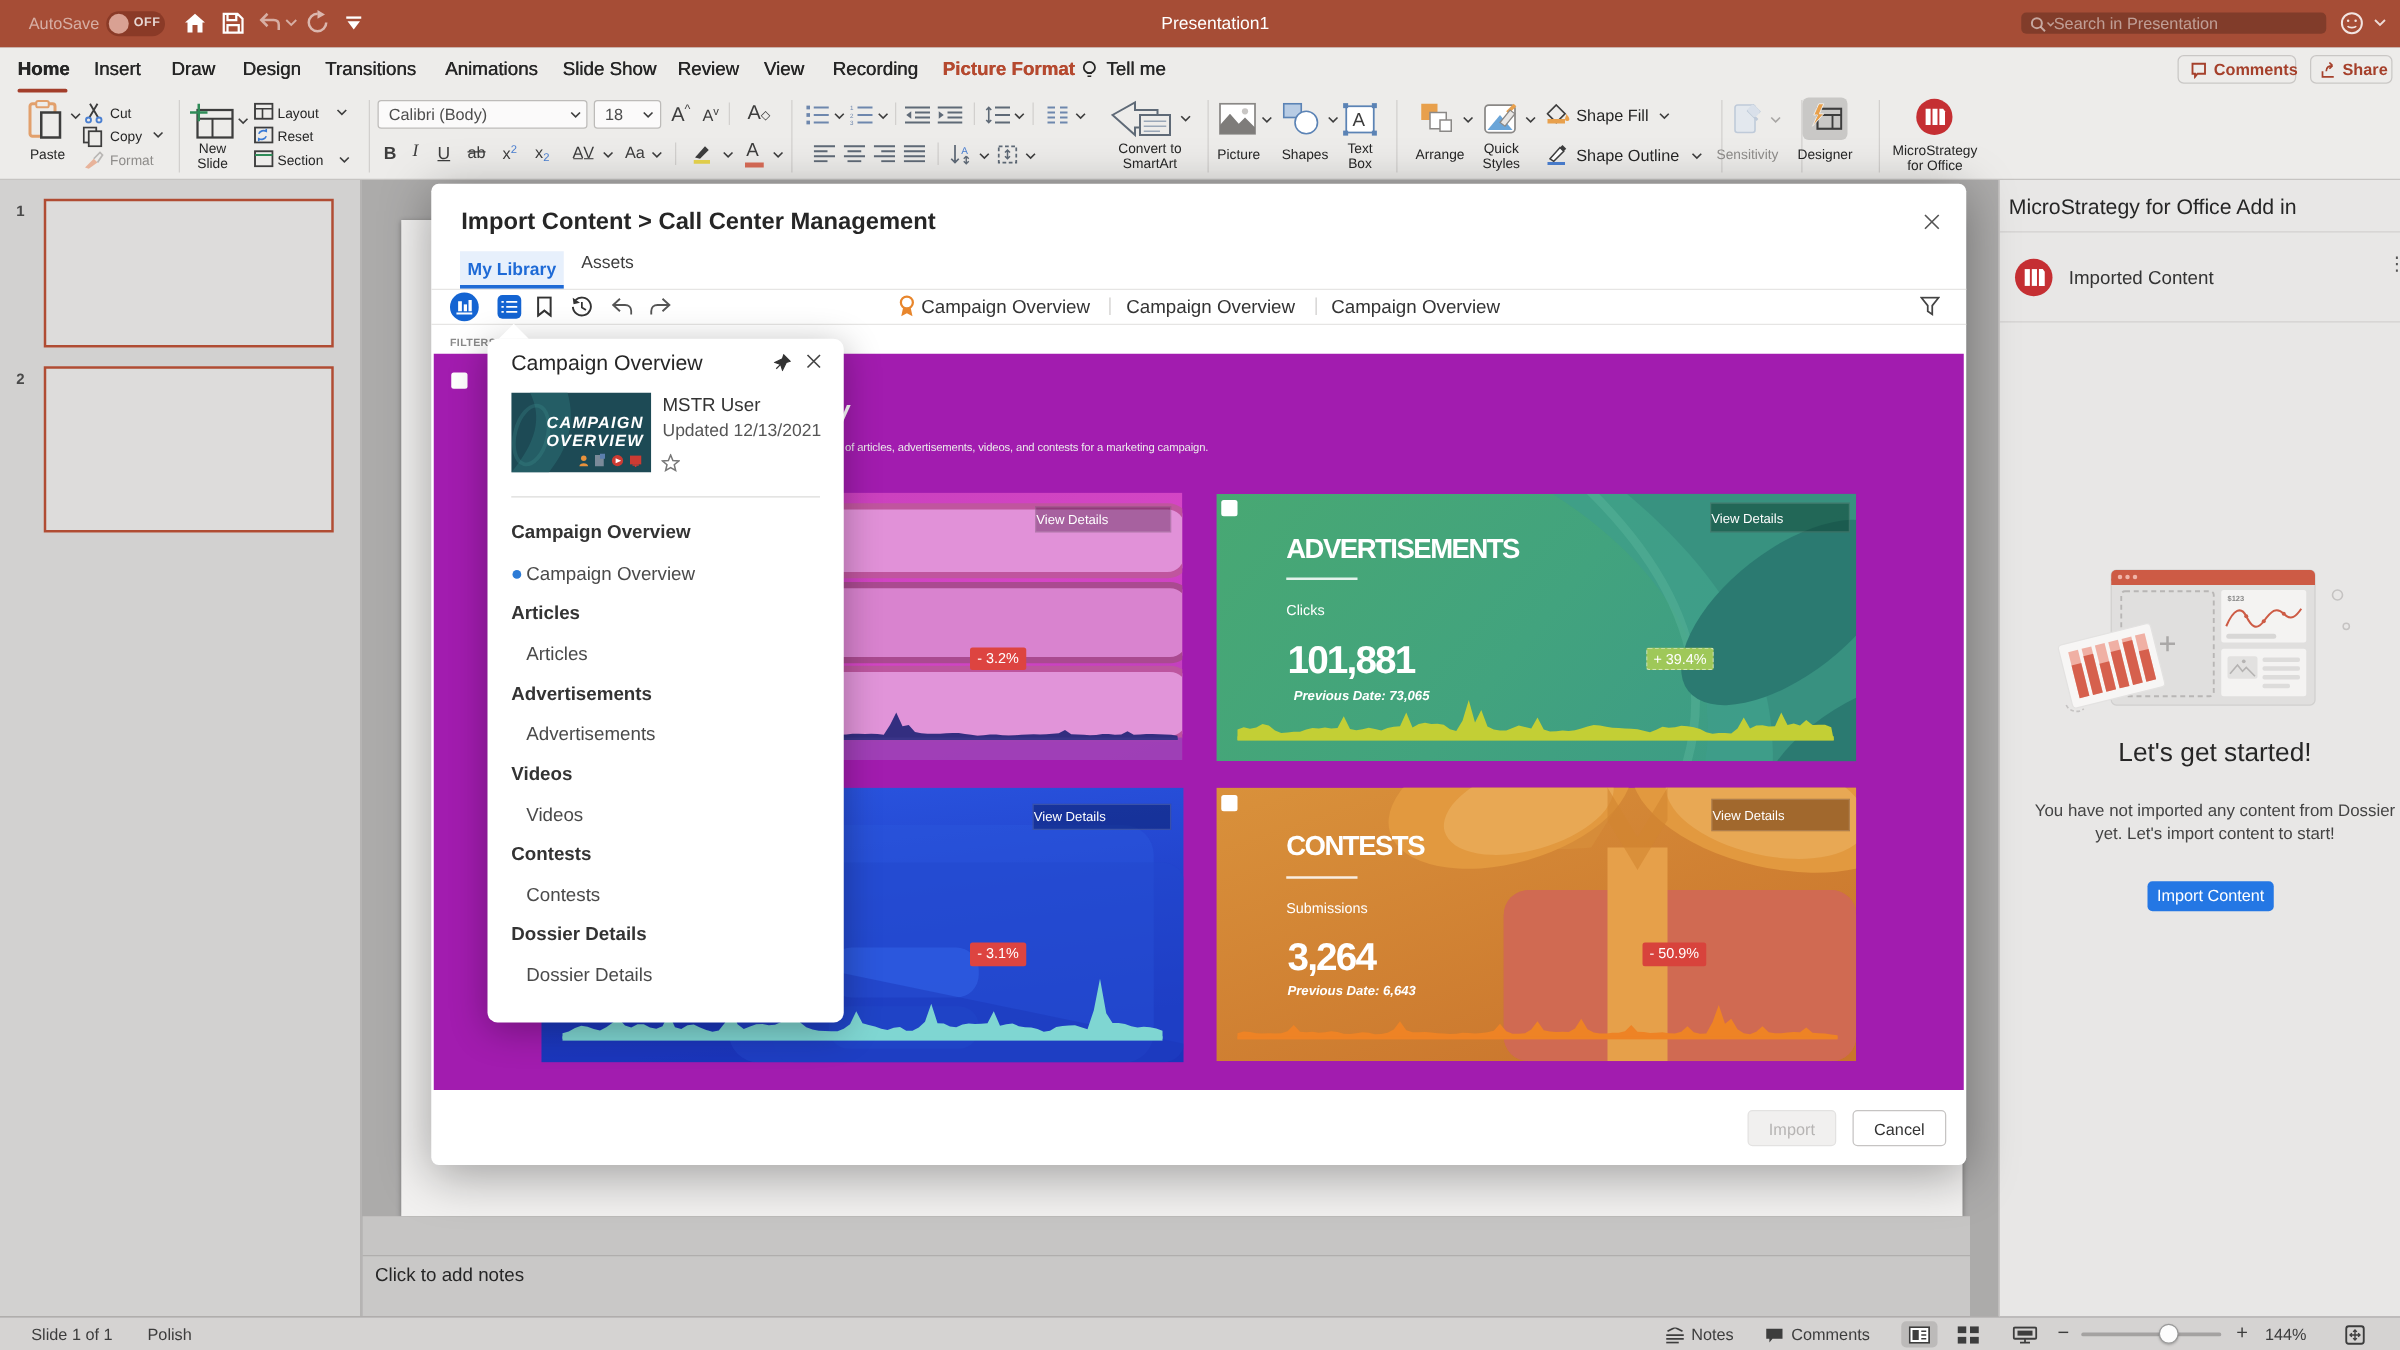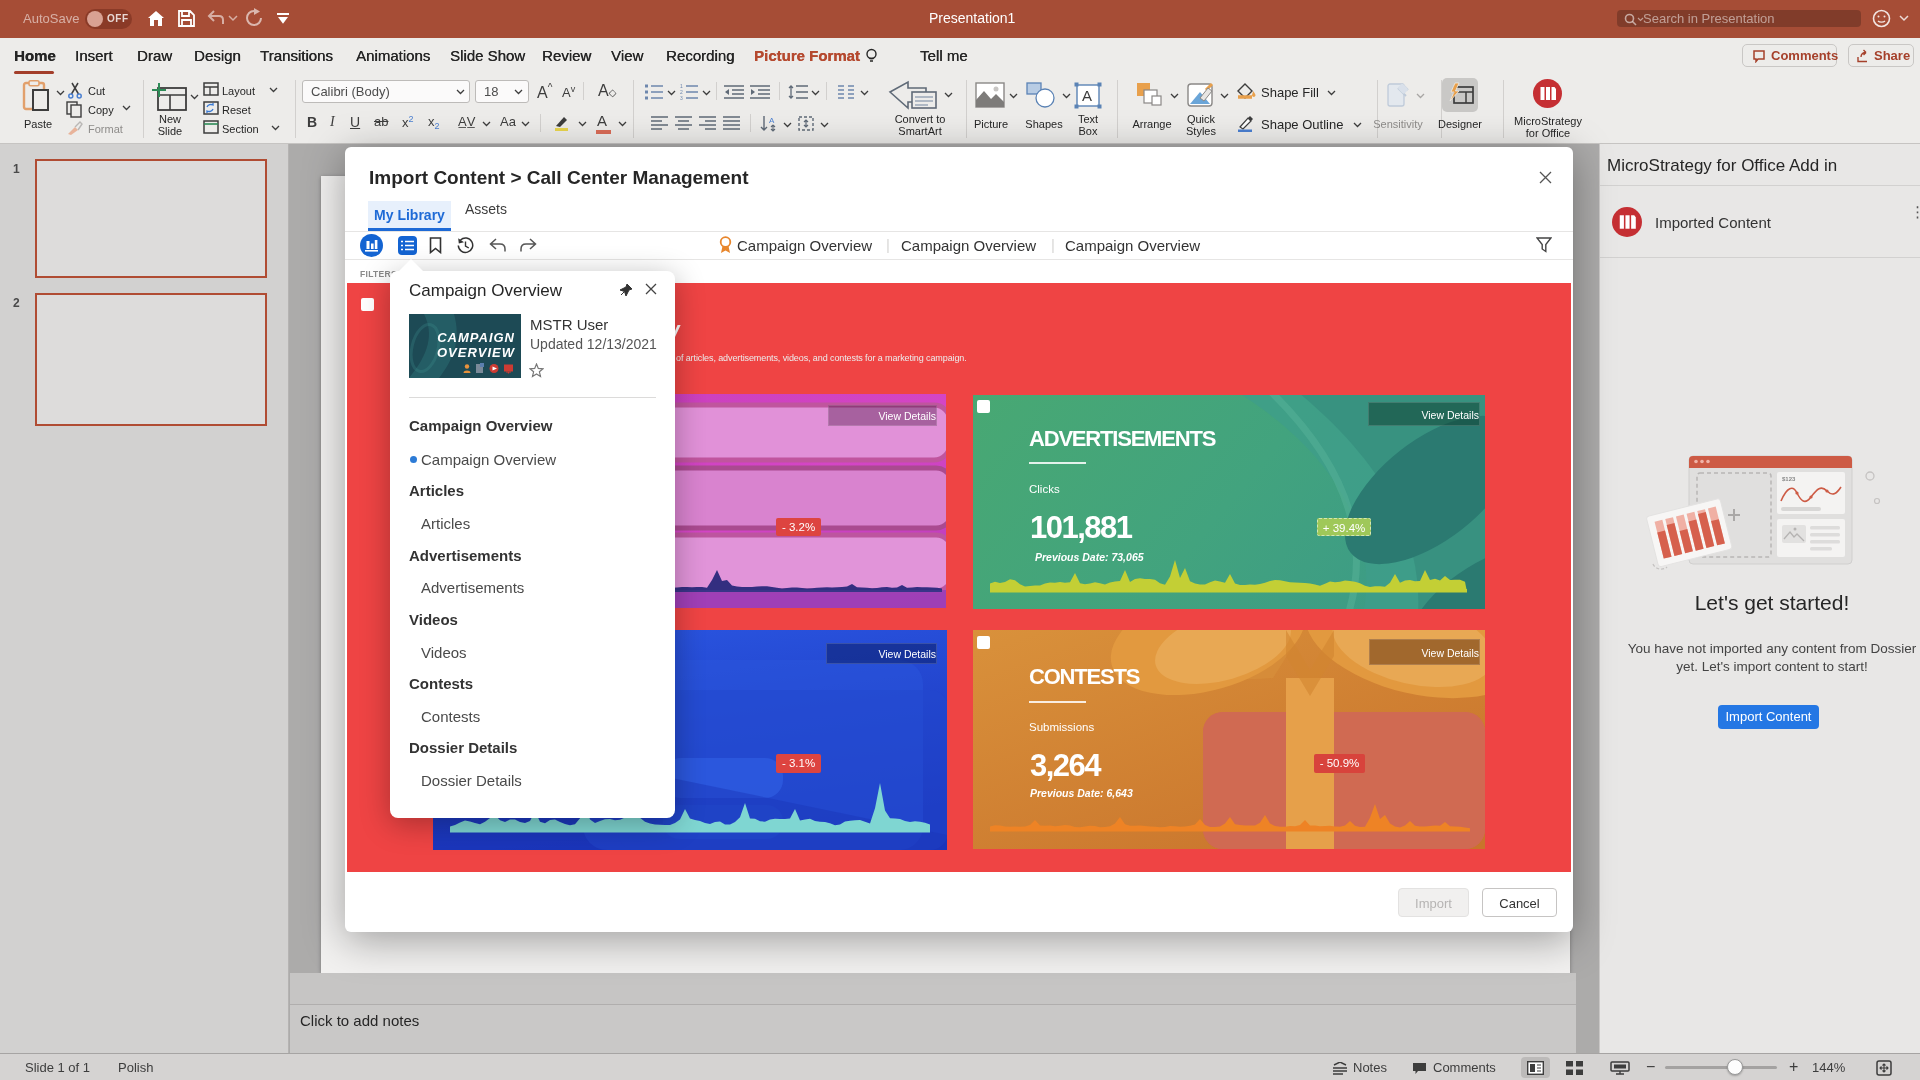--- a/index.html
+++ b/index.html
@@ -50,29 +50,29 @@
 #dialog { left:345px; top:147px; width:1228px; height:785px; background:#fff; border-radius:6px; box-shadow:0 8px 40px rgba(0,0,0,0.35); }
 #dlg-title { position:absolute; left:24px; top:20px; font-size:19px; font-weight:bold; color:#262626; }
 #dlg-x { position:absolute; left:1193px; top:21px; font-size:17px; color:#444; }
 #mylib { position:absolute; left:23px; top:54px; width:83px; height:30px; background:#e7f0fc; border-bottom:3px solid #1e6ad6; color:#1e6ad6; font-weight:bold; font-size:14px; text-align:center; line-height:28px; }
 #assets { position:absolute; left:120px; top:54px; font-size:14px; color:#3d3d3d; }
 #dlg-tabline { position:absolute; left:0; top:84px; width:1228px; height:1px; background:#e6e5e4; }
 #dlg-toolbar { position:absolute; left:0; top:85px; width:1228px; height:27px; }
 #dlg-toolline { position:absolute; left:0; top:112px; width:1228px; height:1px; background:#e6e5e4; }
 #filterbar { position:absolute; left:0; top:113px; width:1228px; height:23px; }
 #filters-l { position:absolute; left:15px; top:9px; font-size:8.5px; font-weight:bold; color:#8a8a8a; letter-spacing:0.3px; }
-#dark { position:absolute; left:2px; top:136px; width:1224px; height:589px; background:#ef4444; }
+#dark { position:absolute; left:2px; top:136px; width:1224px; height:589px; background:#a21caf; }
 #dlg-footer { position:absolute; left:0; top:725px; width:1228px; height:60px; }
 .fbtn { position:absolute; top:16px; height:29px; border-radius:4px; font-size:13px; text-align:center; line-height:29px; }
 #btn-import { left:1053px; width:71px; background:#f1f0ef; border:1px solid #e3e2e1; color:#b6b4b3; }
 #btn-cancel { left:1137px; width:75px; background:#fff; border:1px solid #c6c4c3; color:#333; }
 
 
 .card { position:absolute; overflow:hidden; }
-.vd { position:absolute; color:#fff; font-size:10.5px; text-align:right; border:1px solid rgba(255,255,255,0.15); }
+.vd { position:absolute; color:#fff; font-size:10.5px; text-align:left; border:1px solid rgba(255,255,255,0.15); }
 .chip { position:absolute; color:#fff; font-size:11.5px; text-align:center; border-radius:2px; }
 .cb { position:absolute; width:13px; height:13px; background:#fff; border-radius:2px; }
 .ctitle { position:absolute; color:#fff; font-weight:bold; font-size:22px; letter-spacing:-1.2px; }
 .cdiv { position:absolute; width:57px; height:2px; background:rgba(255,255,255,0.85); }
 .clab { position:absolute; color:#fff; font-size:11.5px; }
 .cnum { position:absolute; color:#fff; font-weight:bold; font-size:31px; letter-spacing:-1.5px; }
 .cprev { position:absolute; color:#fff; font-size:10.5px; font-weight:bold; font-style:italic; }
 
 
 #popup { left:390px; top:271px; width:285px; height:547px; background:#fff; border-radius:8px; box-shadow:0 6px 30px rgba(0,0,0,0.3); }
@@ -137,21 +137,21 @@
     <div class="rtab" style="left:356px">Animations</div>
     <div class="rtab" style="left:450px">Slide Show</div>
     <div class="rtab" style="left:542px">Review</div>
     <div class="rtab" style="left:611px">View</div>
     <div class="rtab" style="left:666px">Recording</div>
     <div class="rtab" style="left:754px;color:#b5492f;font-weight:bold;">Picture Format</div>
     <svg class="abs" style="left:864px;top:10px" width="15" height="17" viewBox="0 0 15 17">
         <circle cx="7.5" cy="6" r="4.5" fill="none" stroke="#262626" stroke-width="1.4"></circle>
         <path d="M5.5 10.5 h4 M6 13 h3" stroke="#262626" stroke-width="1.3"></path>
       </svg>
-    <div class="rtab" style="left:920px">Tell me</div>
+    <div class="rtab" style="left:885px">Tell me</div>
 
     <div class="abs" style="left:1742px;top:6px;width:95px;height:23px;border:1px solid #c9c7c5;border-radius:5px;"></div>
     <svg class="abs" style="left:1752px;top:11px" width="14" height="14" viewBox="0 0 14 14">
         <path d="M2 2 H12 V10 H6 L4 12.5 V10 H2 Z" fill="none" stroke="#a5402b" stroke-width="1.5"></path>
       </svg>
     <div class="abs" style="left:1771px;top:10px;font-size:13px;font-weight:bold;color:#a5402b;">Comments</div>
     <div class="abs" style="left:1848px;top:6px;width:66px;height:23px;border:1px solid #c9c7c5;border-radius:5px;"></div>
     <svg class="abs" style="left:1856px;top:11px" width="14" height="14" viewBox="0 0 14 14">
         <path d="M2 8 V12.5 H11 M5 8 C5 5 7 3.5 10 3.5 M10 3.5 L7.5 1 M10 3.5 L7.5 6" fill="none" stroke="#a5402b" stroke-width="1.4"></path>
       </svg>

